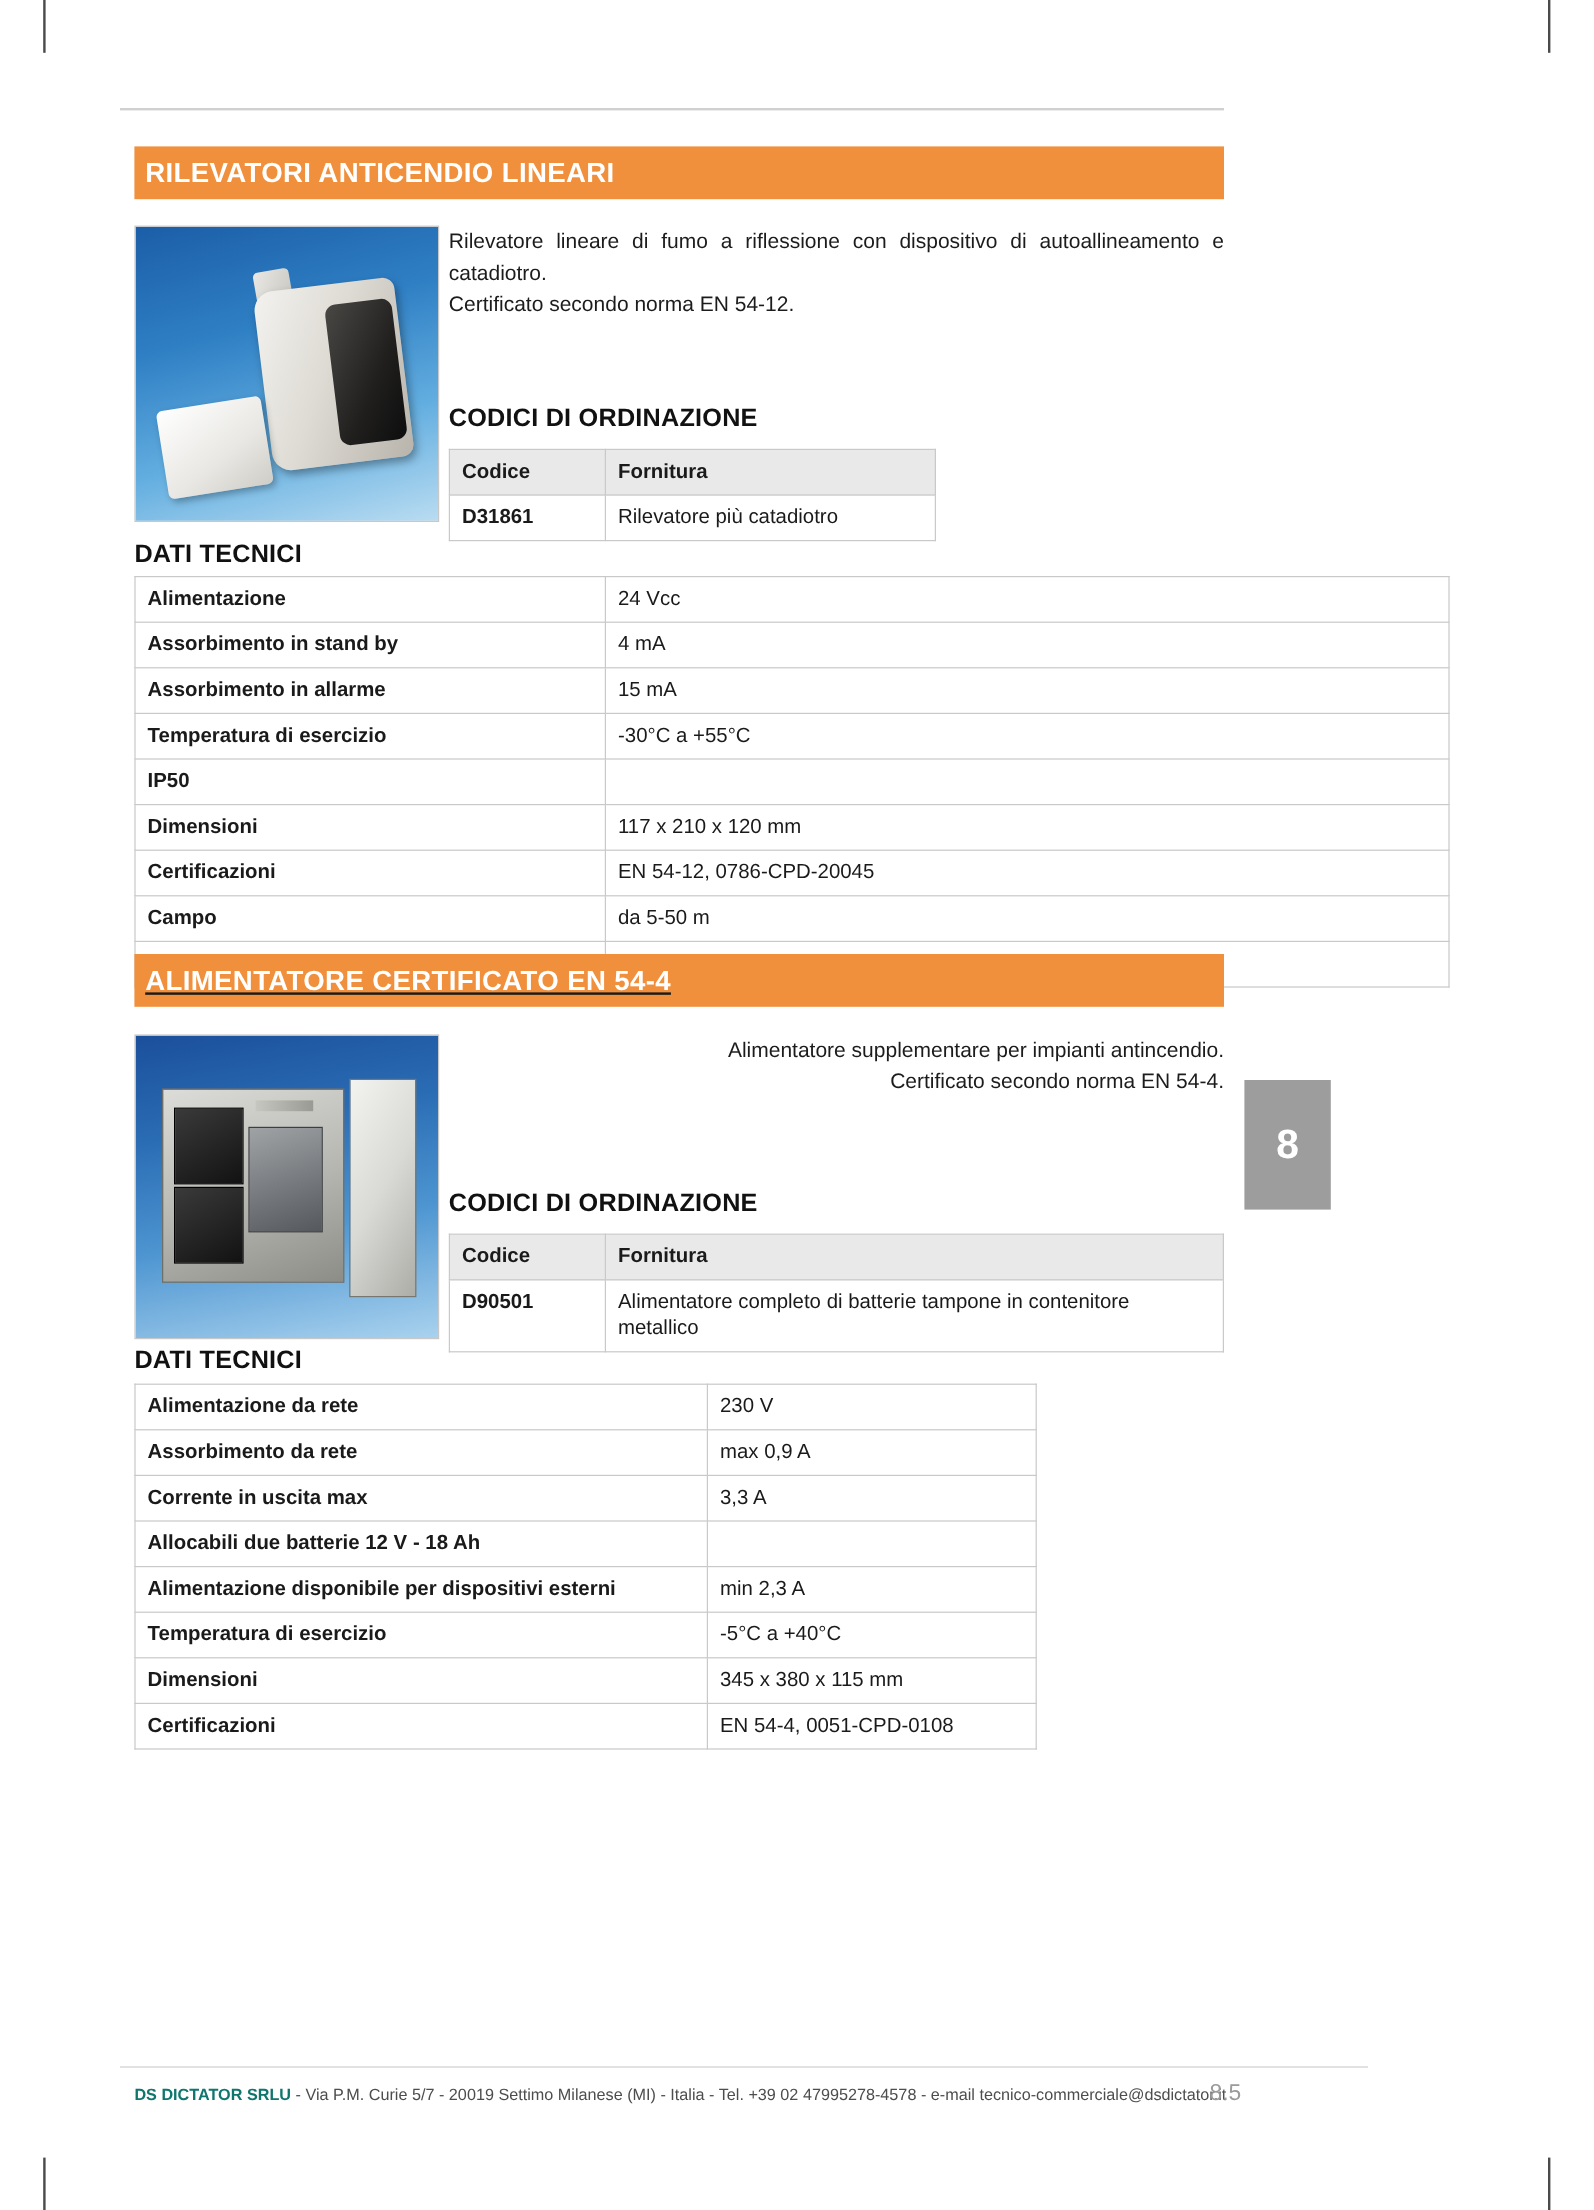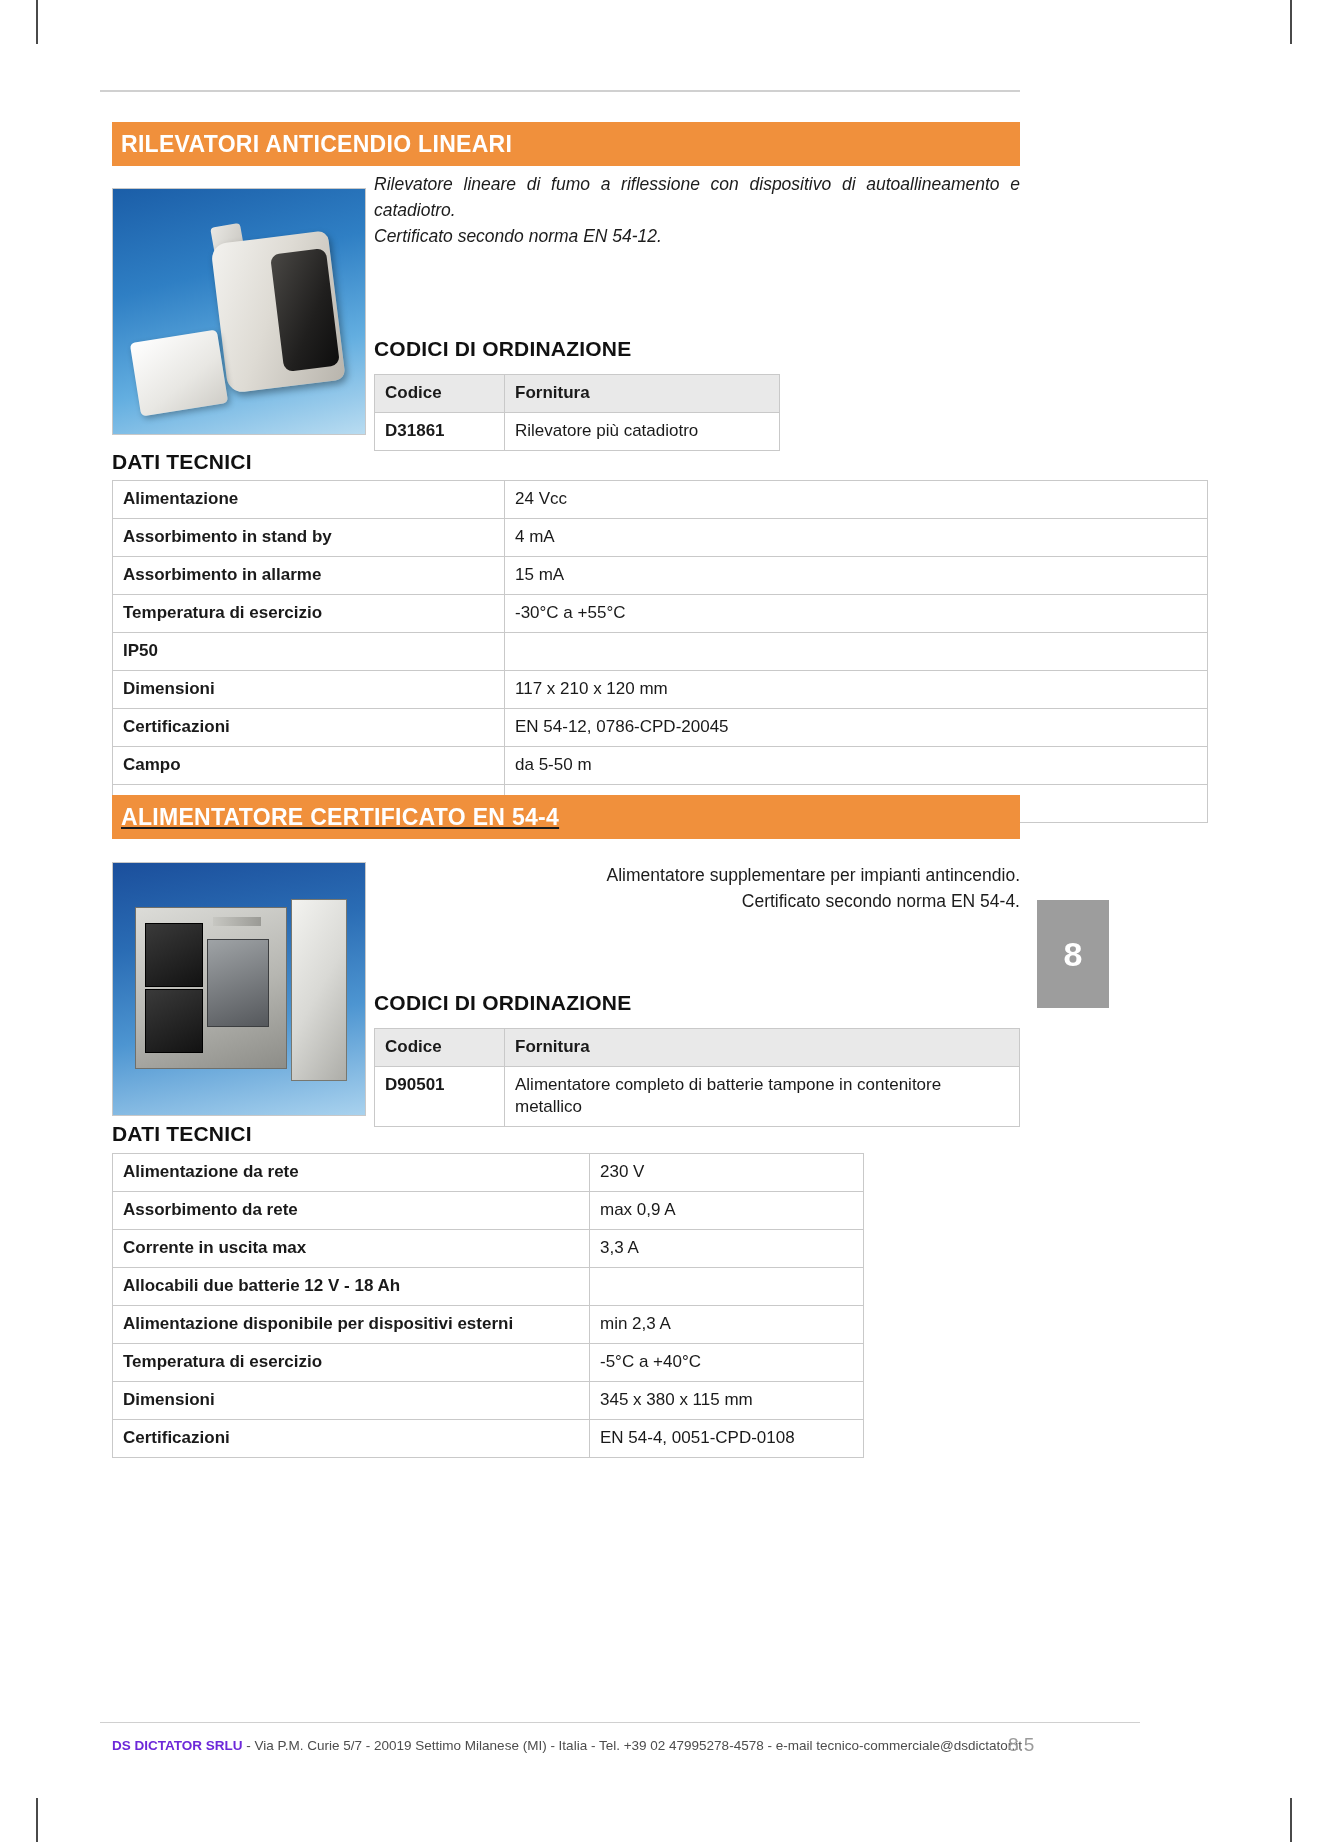--- a/index.html
+++ b/index.html
@@ -182,21 +182,21 @@
   }
 
   
   .desc {
     position: absolute;
     font-size: 17.5px;
     line-height: 26px;
     color: #1c1c1c;
     text-align: justify;
   }
-  .desc-1 { left: 374px; top: 171px; width: 646px; font-style: italic; }
+  .desc-1 { left: 374px; top: 188px; width: 646px; }
   .desc-2 { left: 374px; top: 862px; width: 646px; text-align: right; }
 
   
   .h-codici {
     position: absolute;
     font-size: 21px;
     font-weight: bold;
     color: #111111;
     letter-spacing: 0.2px;
   }
@@ -280,21 +280,21 @@
   .footer {
     position: absolute;
     left: 112px;
     top: 1738px;
     width: 1028px;
     font-size: 13.5px;
     color: #4d4d4d;
     white-space: nowrap;
   }
   .footer .brand {
-    color: #6d28d9;
+    color: #0f766e;
     font-weight: bold;
   }
   .page-num {
     position: absolute;
     left: 1008px;
     top: 1734px;
     font-size: 19px;
     color: #9b9b9b;
     font-weight: normal;
   }

